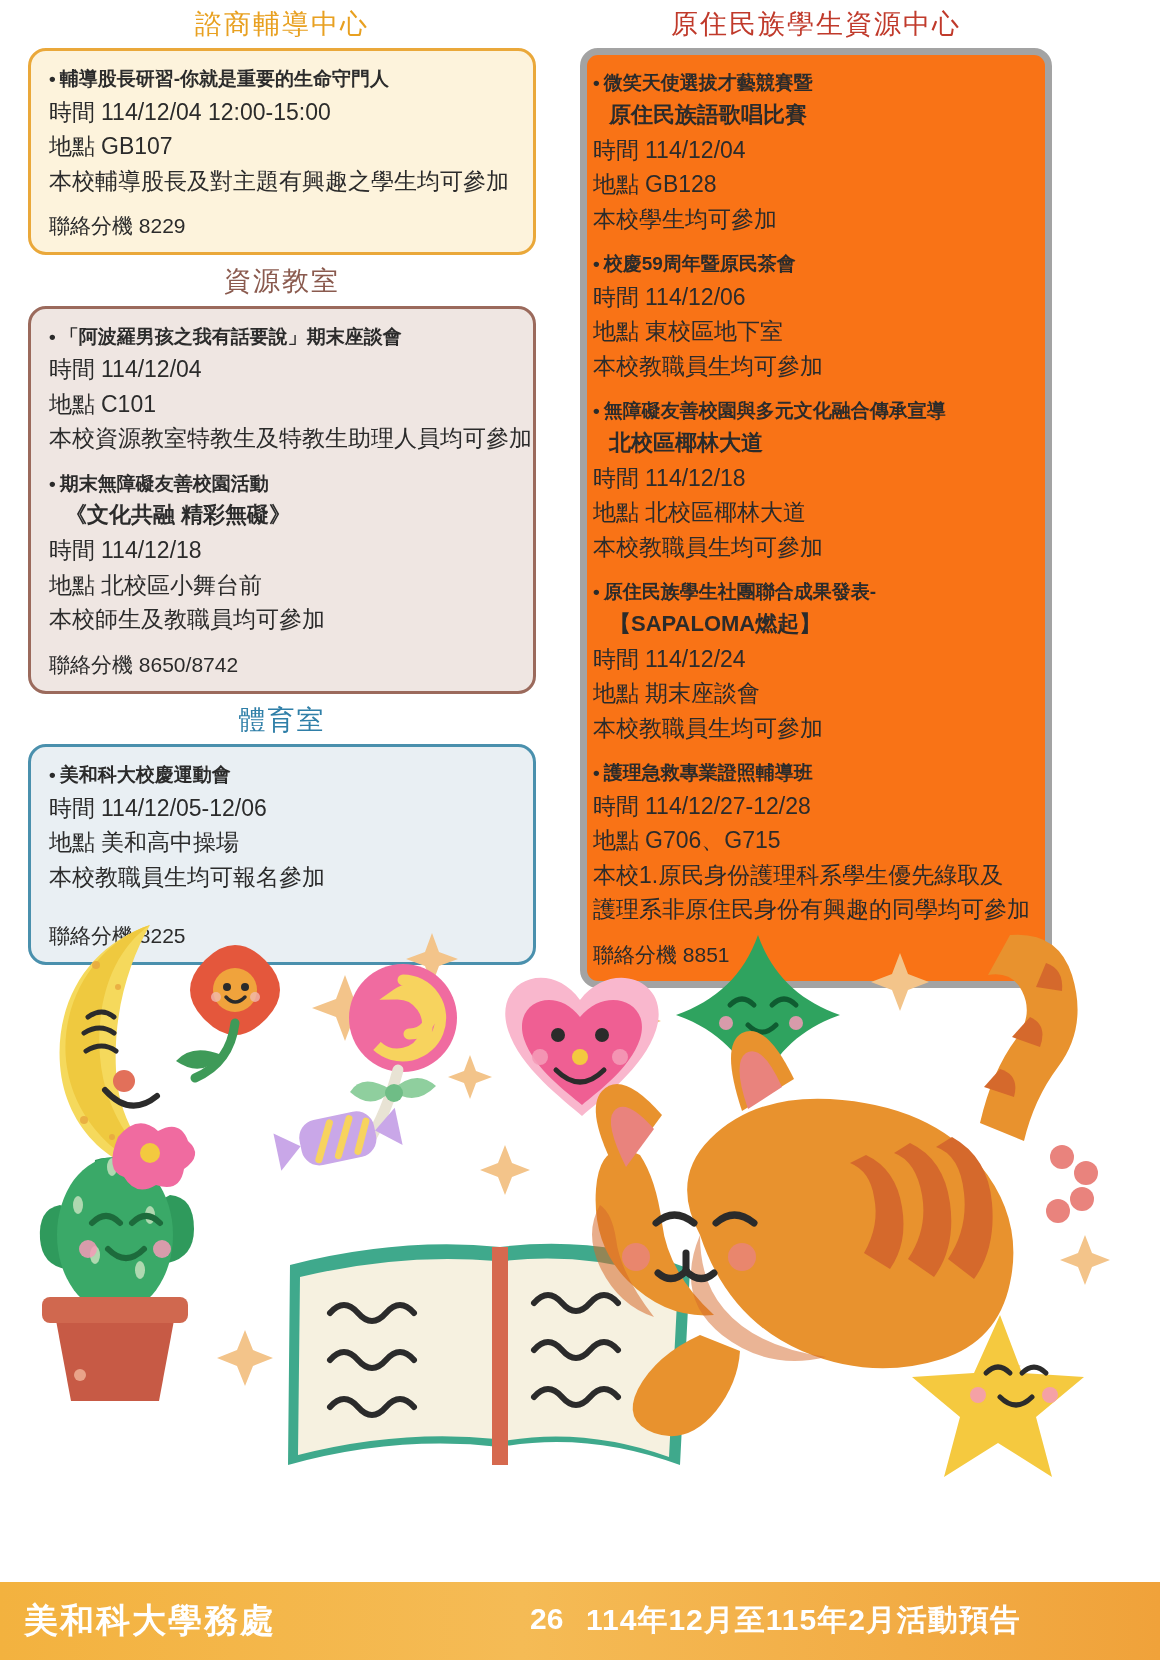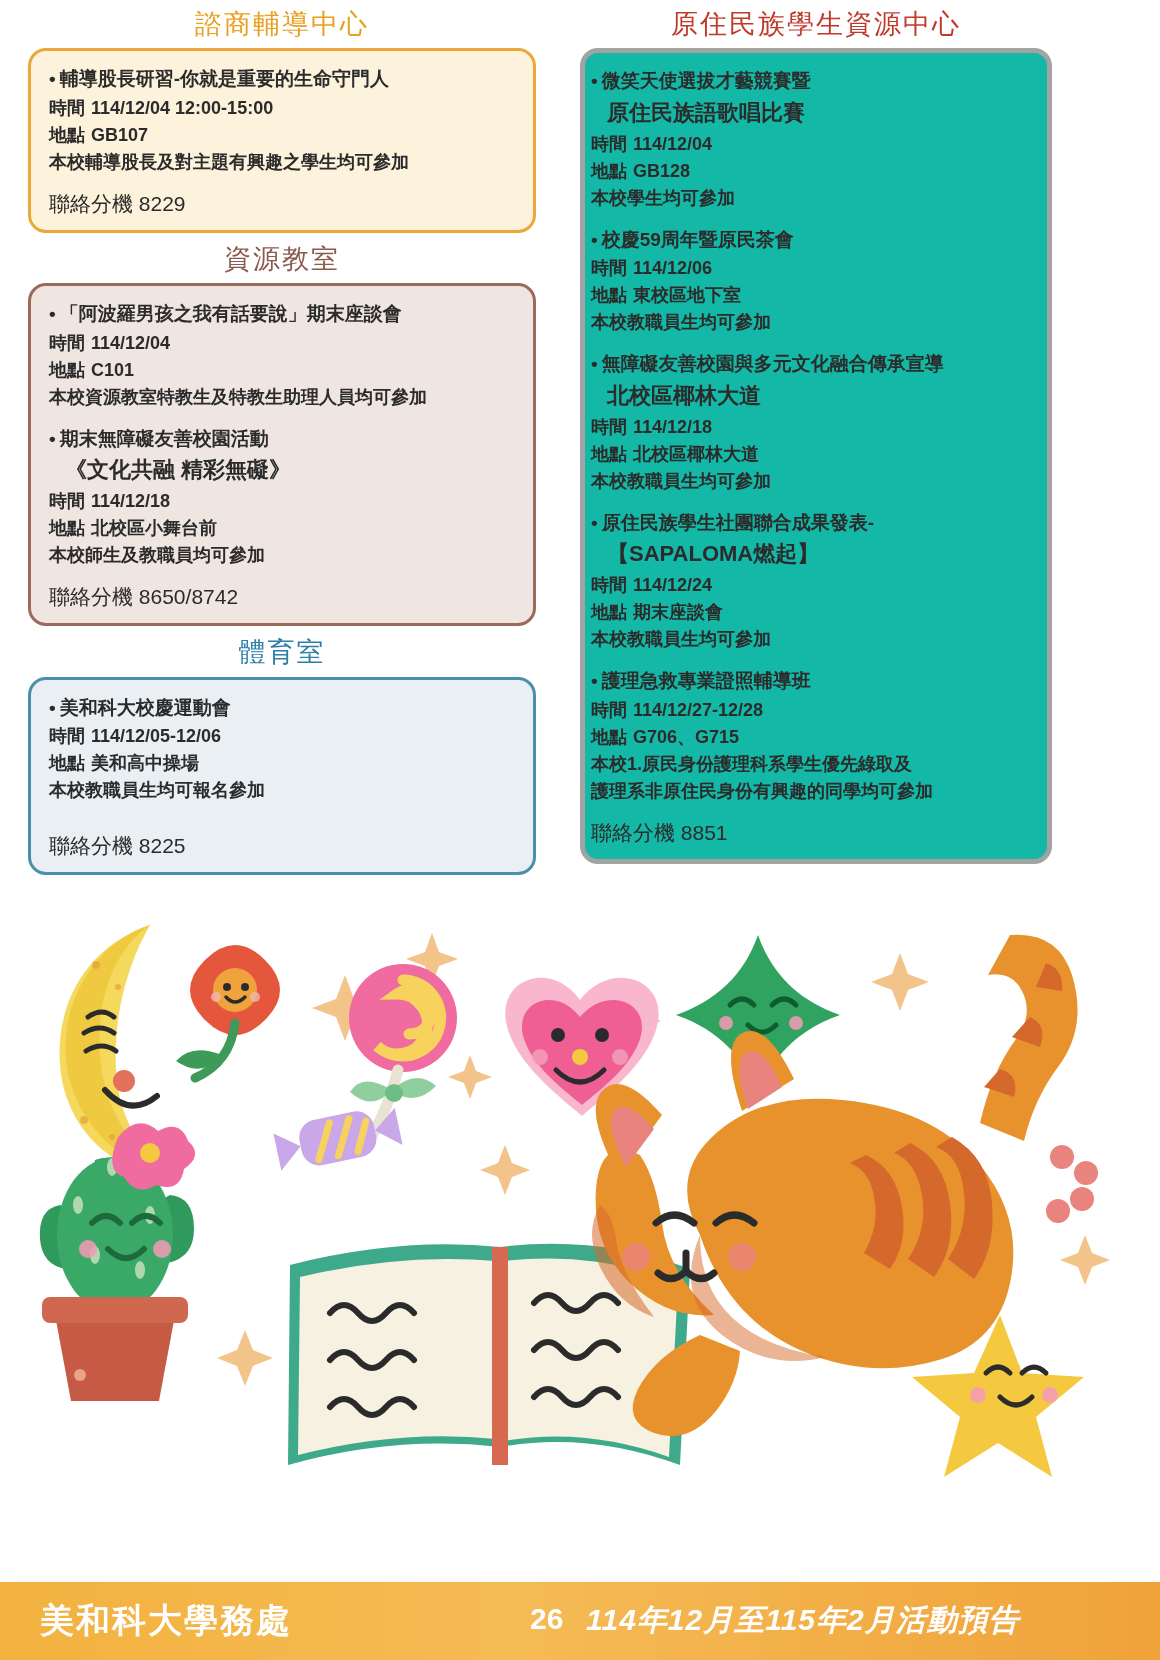--- a/index.html
+++ b/index.html
@@ -24,61 +24,61 @@
   .t-red{color:#c03a2b;}
 
   
   .card{
     border-radius:18px;padding:14px 18px 12px 18px;margin-bottom:10px;
     box-sizing:border-box;
   }
   .card-counsel{background:#fdf3dc;border:3px solid #eaa83a;}
   .card-resource{background:#efe6e2;border:3px solid #9b6a5c;}
   .card-sports{background:#e9eff3;border:3px solid #4a90ad;}
-  .card-indigenous{background:#14b8a6;border:5px solid #a3a3a3;padding-left:6px;}
+  .card-indigenous{background:#f97316;border:7px solid #a3a3a3;padding-left:6px;}
 
   .evt{margin-bottom:14px;}
   .evt:last-child{margin-bottom:0;}
   .evt-title{
     font-size:19px;font-weight:bold;color:#2b2b2b;line-height:1.45;
     margin:0 0 2px 0;
   }
   .evt-title .bullet{margin-right:4px;}
   .evt-title2{
     font-size:22px;font-weight:bold;color:#2b2b2b;line-height:1.45;
     margin:0 0 2px 0;padding-left:16px;
   }
   .evt-line{
-    font-size:18px;color:#2b2b2b;line-height:1.5;margin:0;white-space:nowrap;font-weight:bold;
+    font-size:23px;color:#2b2b2b;line-height:1.5;margin:0;white-space:nowrap;
   }
   .evt-line .lbl{margin-right:6px;}
   .contact{
     text-align:left;font-size:21px;color:#2b2b2b;margin-top:12px;
   }
   .contact-sports{margin-top:28px;}
 
   
   .art{position:absolute;left:0;top:905px;width:1160px;height:660px;}
   .art svg{display:block;}
 
   
   .footer{
     position:absolute;left:0;bottom:0;width:1160px;height:78px;
     background:linear-gradient(90deg,#f3b23f 0%,#f5bb55 45%,#f0a23a 100%);
   }
   .footer-left{
     position:absolute;left:24px;top:16px;font-size:34px;font-weight:bold;
-    color:#ffffff;letter-spacing:2px;margin-left:16px;
+    color:#ffffff;letter-spacing:2px;
   }
   .footer-page{
     position:absolute;left:530px;top:20px;font-size:30px;font-weight:bold;color:#ffffff;
   }
   .footer-right{
     position:absolute;left:586px;top:18px;font-size:30px;font-weight:bold;
-    color:#ffffff;letter-spacing:1px;font-style:italic;
+    color:#ffffff;letter-spacing:1px;
   }
 </style>
 </head>
 <body>
 
 <div class="page">
 
   <div class="col-left">
 
     <h2 class="sec-title t-orange">諮商輔導中心</h2>

